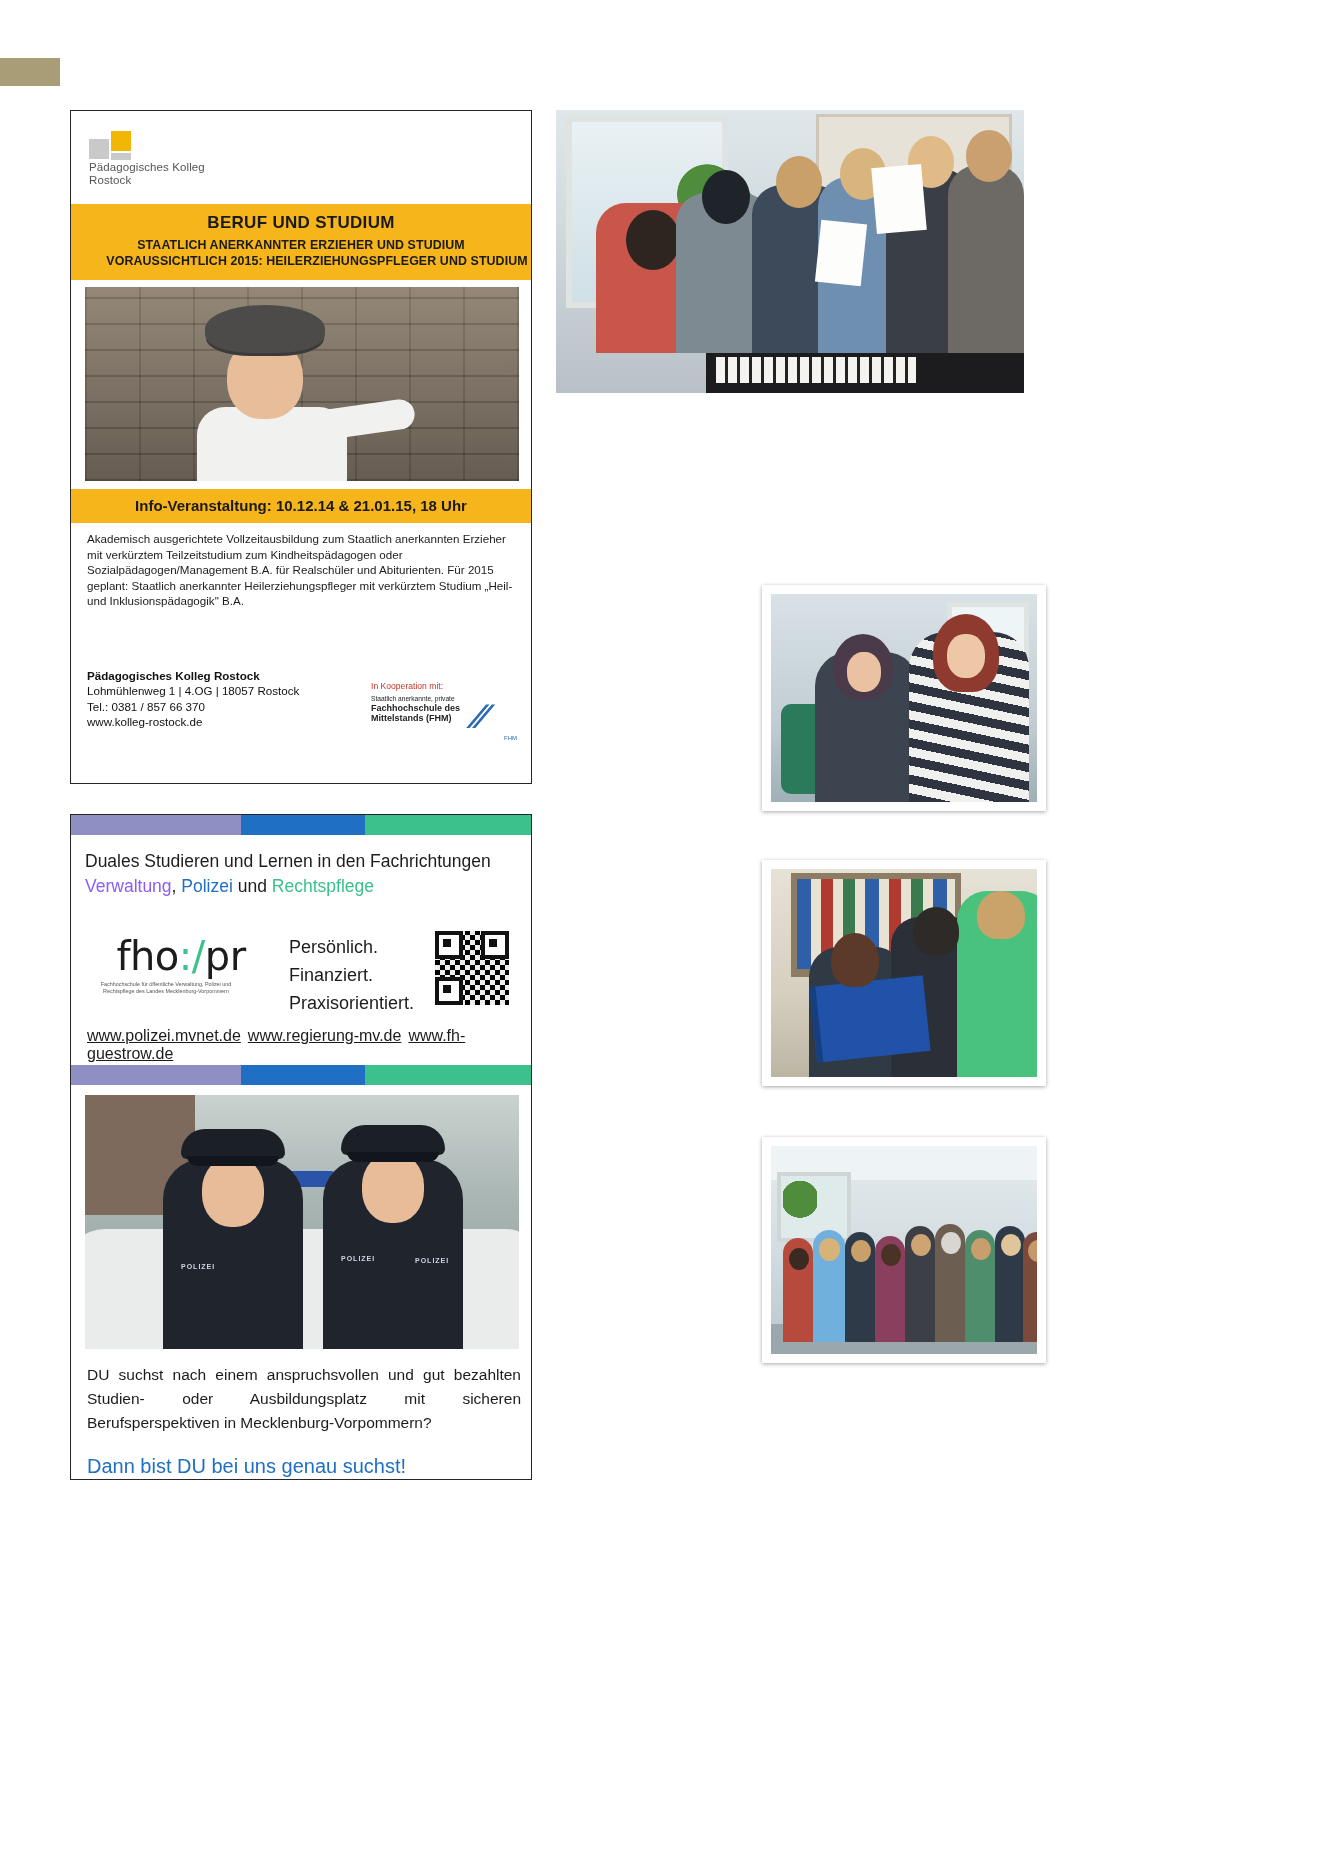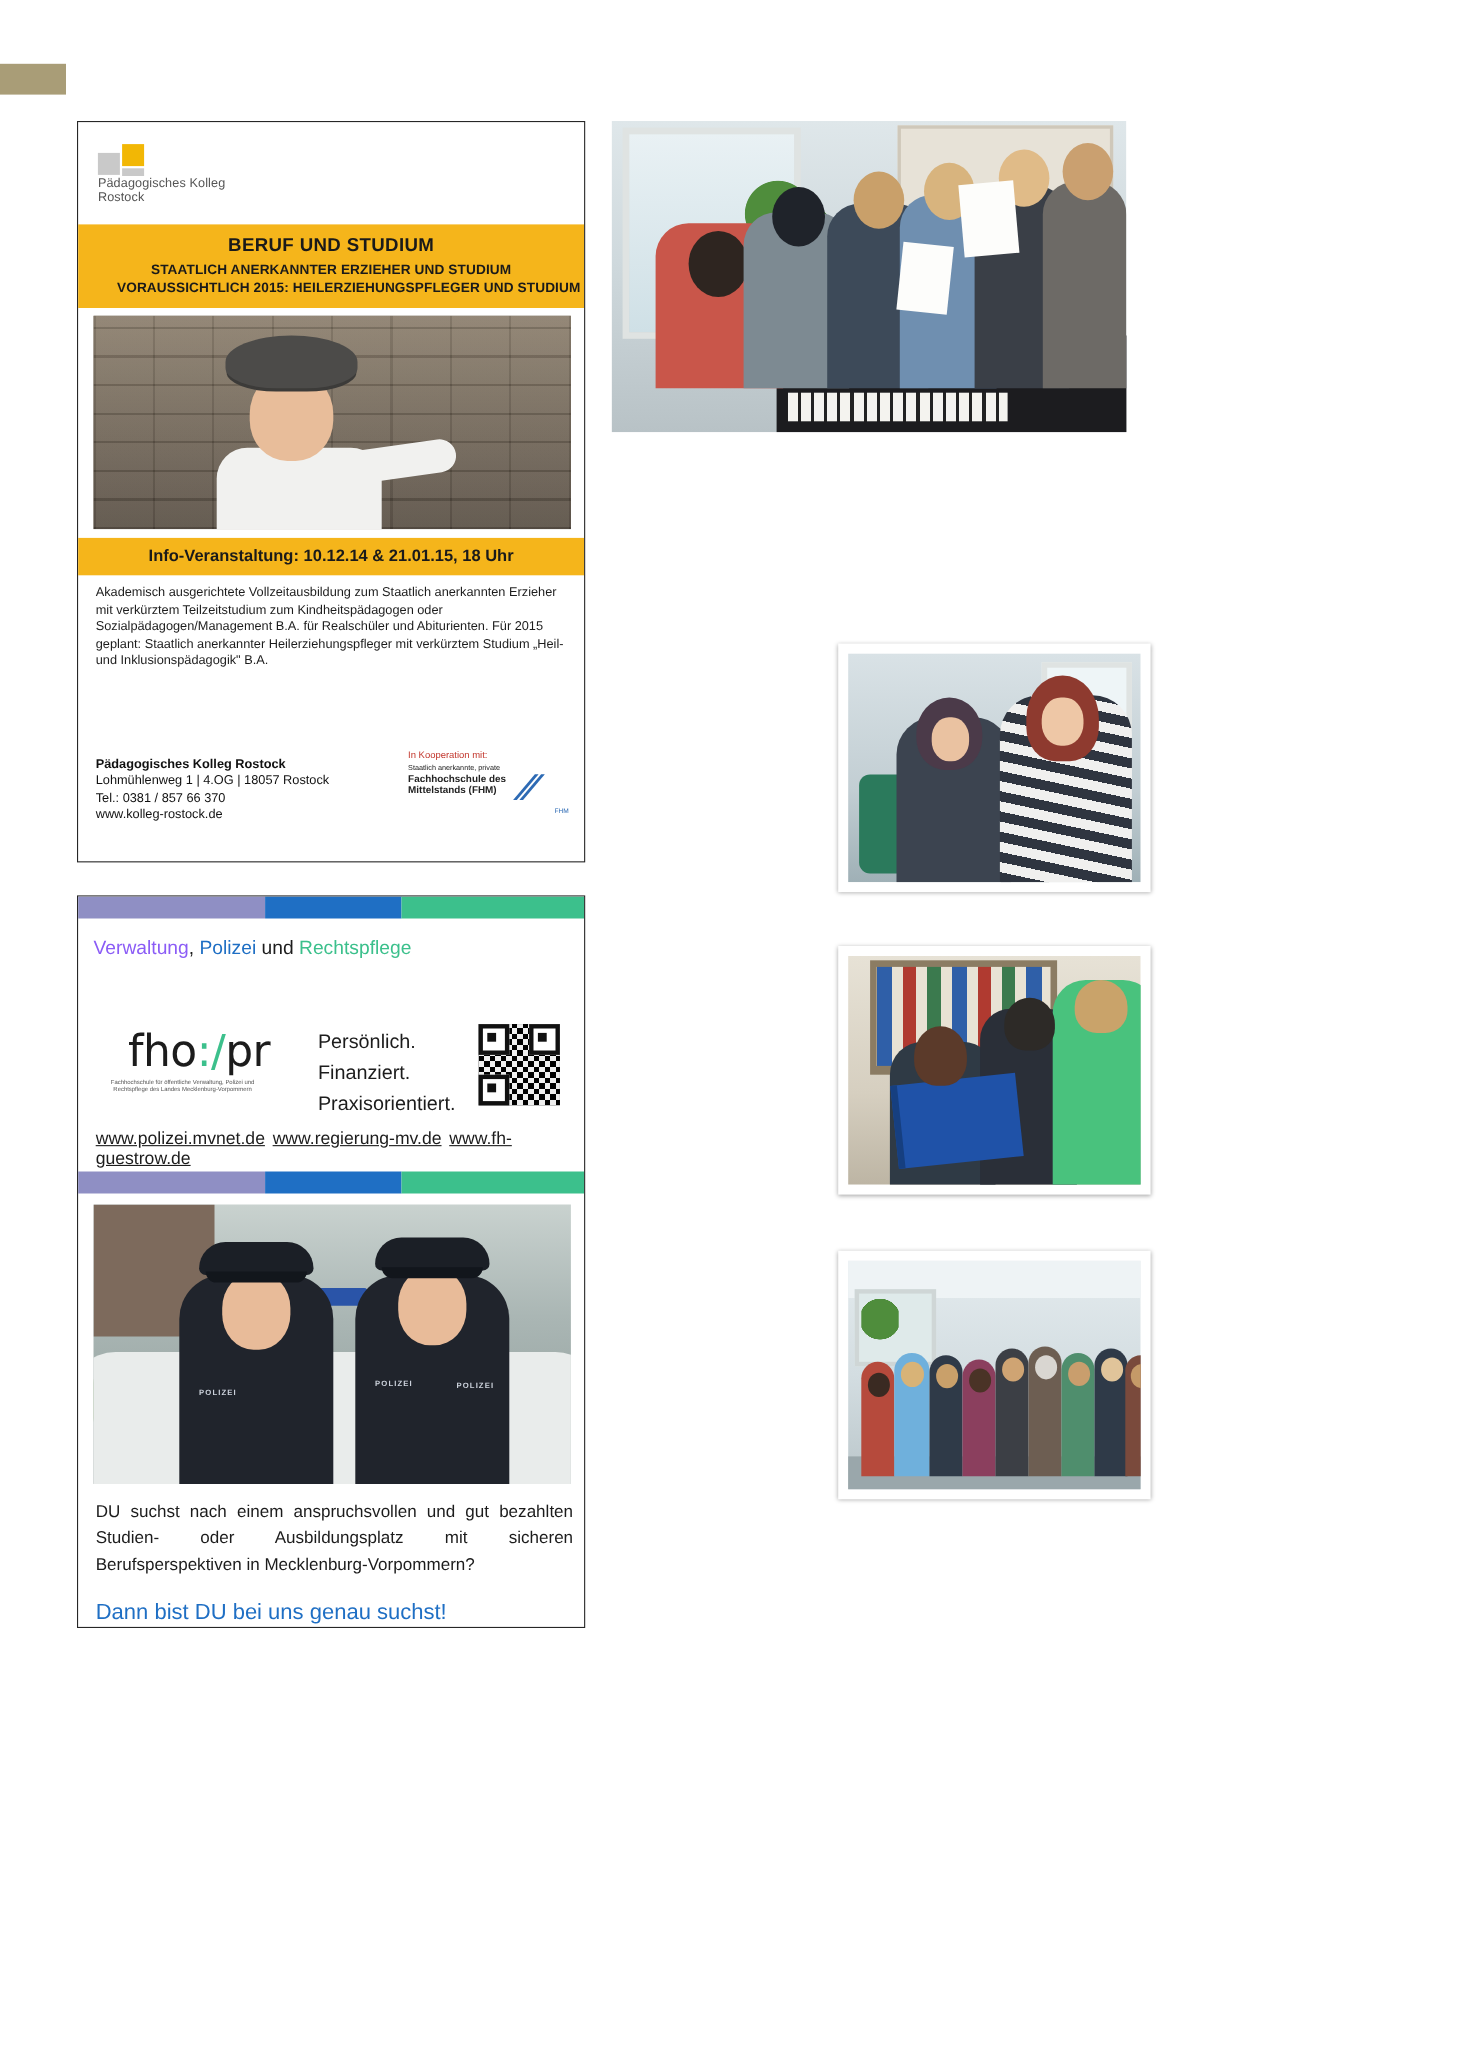--- a/index.html
+++ b/index.html
@@ -175,21 +175,21 @@
     font-size: 11.6px;
     line-height: 15.6px;
     color: #1c1c1c;
   }
   .kolleg-body p { margin: 0 0 11px 0; }
   .kolleg-body b { font-weight: bold; }
 
   .kolleg-contact {
     position: absolute;
     left: 16px;
-    top: 576px;
+    top: 557px;
     width: 260px;
     font-size: 11.6px;
     line-height: 15.4px;
   }
   .kolleg-contact .name { font-weight: bold; }
 
   .kolleg-coop {
     position: absolute;
     left: 300px;
     top: 570px;
@@ -684,20 +684,21 @@
 
 <div class="ad-frame" id="ad-fhoevpr">
 
   <div class="fh-topbar">
     <div class="seg seg-violet"></div>
     <div class="seg seg-blue"></div>
     <div class="seg seg-green"></div>
   </div>
 
   <div class="fh-head">
+    <div>Duales Studieren und Lernen in den Fachrichtungen</div>
     <div><span class="w-verw">Verwaltung</span><span>, </span><span class="w-pol">Polizei</span><span> und </span><span class="w-recht">Rechtspflege</span></div>
   </div>
 
   <div class="fh-logo">
     <div class="mark">fho<span class="dots">:/</span>pr</div>
     <div class="sub">Fachhochschule für öffentliche Verwaltung, Polizei und Rechtspflege des Landes Mecklenburg-Vorpommern</div>
   </div>
 
   <div class="fh-claims">
     <div>Persönlich.</div>

